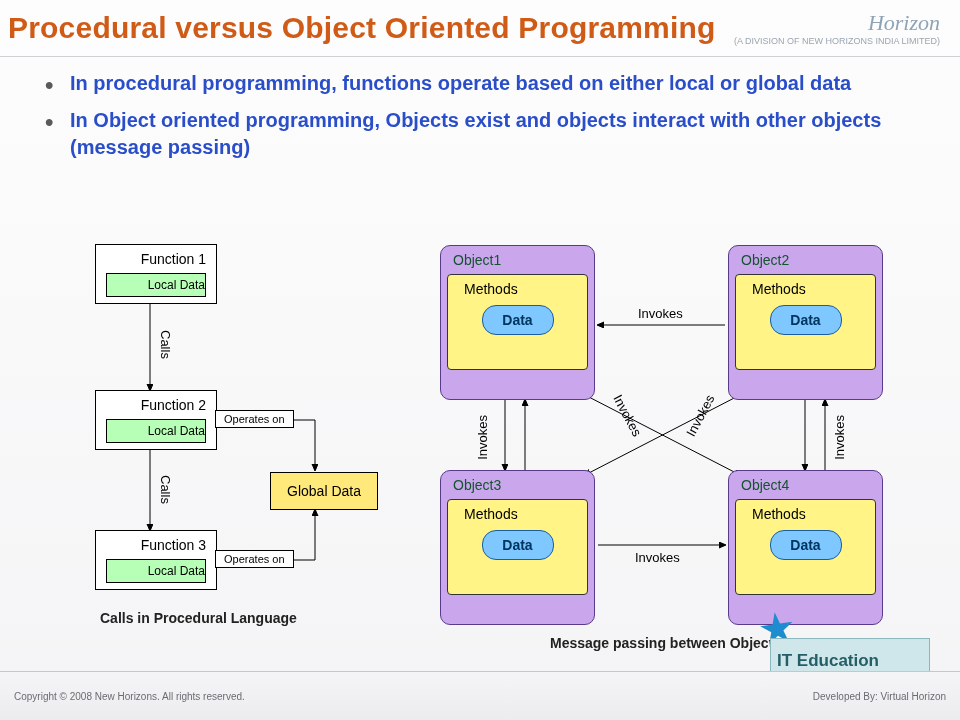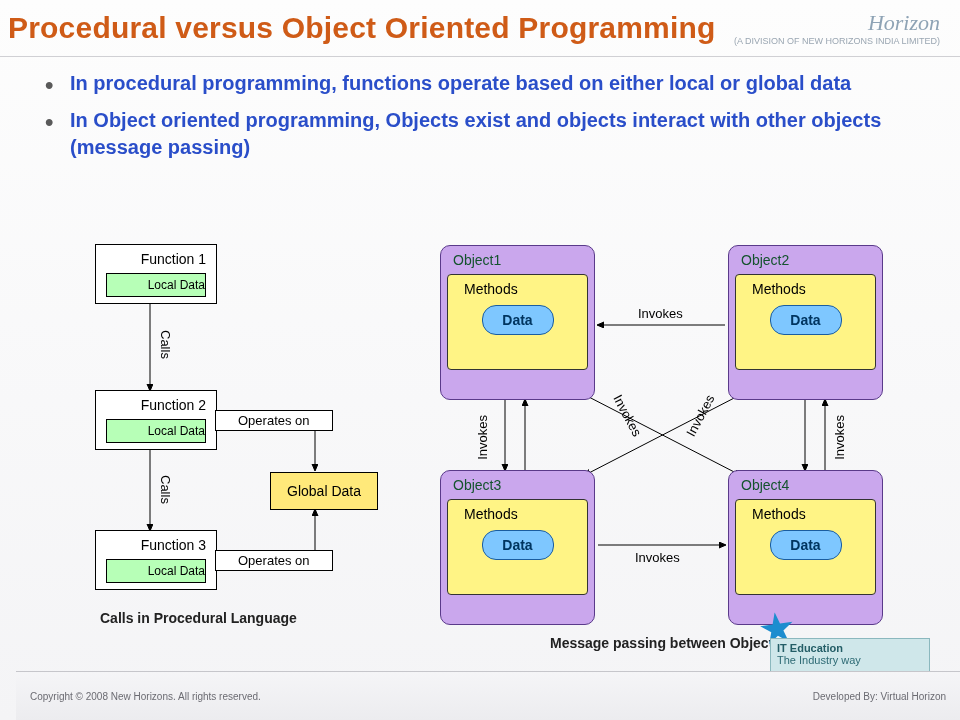--- a/index.html
+++ b/index.html
@@ -12,34 +12,34 @@
   .body{position:absolute;left:0;right:0;top:70px;bottom:60px;padding:0 40px}
   ul.bullets{margin:0 0 20px 0;padding:0;list-style:none;color:#2a4ec9;font-size:20px;font-weight:bold}
   ul.bullets li{position:relative;padding-left:30px;margin-bottom:10px;line-height:1.35}
   ul.bullets li:before{content:"•";position:absolute;left:5px;top:-1px;font-size:24px;color:#5a5a5a}
   .diagrams{position:absolute;left:40px;right:20px;top:170px;bottom:10px;display:flex}
   .left-diag{flex:0 0 380px;position:relative}
   .right-diag{flex:1;position:relative}
   .fbox{position:absolute;background:#fff;border:1px solid #000;padding:6px 10px;text-align:right;font-size:14px;width:100px}
   .ld{background:#b7ffb7;border:1px solid #000;font-size:12px;padding:4px 0;margin-top:6px}
   .gbox{position:absolute;background:#ffe97a;border:1px solid #000;padding:10px 8px;font-size:14px;font-weight:normal;width:90px;text-align:center}
-  .lbl{position:absolute;background:#fff;border:1px solid #000;font-size:13px;padding:2px 22px}
+  .lbl{position:absolute;background:#fff;border:1px solid #000;font-size:11px;padding:2px 8px}
   .small-lbl{position:absolute;font-size:13px;color:#000}
   .caption{position:absolute;font-size:14px;font-weight:bold;color:#222}
   svg{position:absolute;left:0;top:0;overflow:visible}
   .obj{position:absolute;width:155px;height:155px;background:#caa7ed;border:1px solid #5a3a8a;border-radius:10px;padding:6px;box-sizing:border-box}
   .obj .ot{font-size:14px;color:#14532d;margin-bottom:6px;padding-left:6px}
   .meth{background:#fff485;border:1px solid #333;border-radius:4px;padding:6px;height:96px;box-sizing:border-box}
   .meth .mt{font-size:14px;padding-left:10px;margin-bottom:8px}
   .data{background:#7ec7ff;border:1.5px solid #1a5da0;border-radius:14px;margin:0 auto;width:70px;text-align:center;font-size:14px;font-weight:bold;padding:6px 0;color:#003560}
-  .footer{position:absolute;left:16px;right:0;bottom:0;height:48px;border-top:1px solid #c6c6cb;background:linear-gradient(#f5f5f7,#ececef);display:flex;align-items:center;justify-content:space-between;padding:0 14px;font-size:10px;color:#6b6b72}
+  .footer{position:absolute;left:0;right:0;bottom:0;height:48px;border-top:1px solid #c6c6cb;background:linear-gradient(#f5f5f7,#ececef);display:flex;align-items:center;justify-content:space-between;padding:0 14px;font-size:10px;color:#6b6b72}
   .footer .fr{text-align:center}
   .edu-badge{position:absolute;right:20px;bottom:40px;width:170px;height:60px}
   .edu-badge .star{width:34px;height:34px;background:#1d8dcf;clip-path:polygon(50% 0,61% 35%,98% 35%,68% 57%,79% 91%,50% 70%,21% 91%,32% 57%,2% 35%,39% 35%);position:absolute;left:-10px;top:-8px;transform:rotate(-8deg)}
-  .edu-badge .box{position:absolute;left:0;top:18px;width:160px;height:34px;background:#cfe7ea;border:1px solid #8bb8be;padding:3px 6px;box-sizing:border-box;font-size:11px;color:#2d6a74}
+  .edu-badge .box{position:absolute;left:0;top:18px;width:160px;height:34px;background:#cfe7ea;border:1px solid #8bb8be;padding:12px 6px;box-sizing:border-box;font-size:17px;color:#2d6a74}
   .edu-badge .box b{color:#245e67}
   marker path,line{stroke:#000}
 </style>
 </head>
 <body>
 
 <div class="slide">
   <div class="topbar">
     <div class="title">Procedural versus Object Oriented Programming</div>
     <div class="brand">

